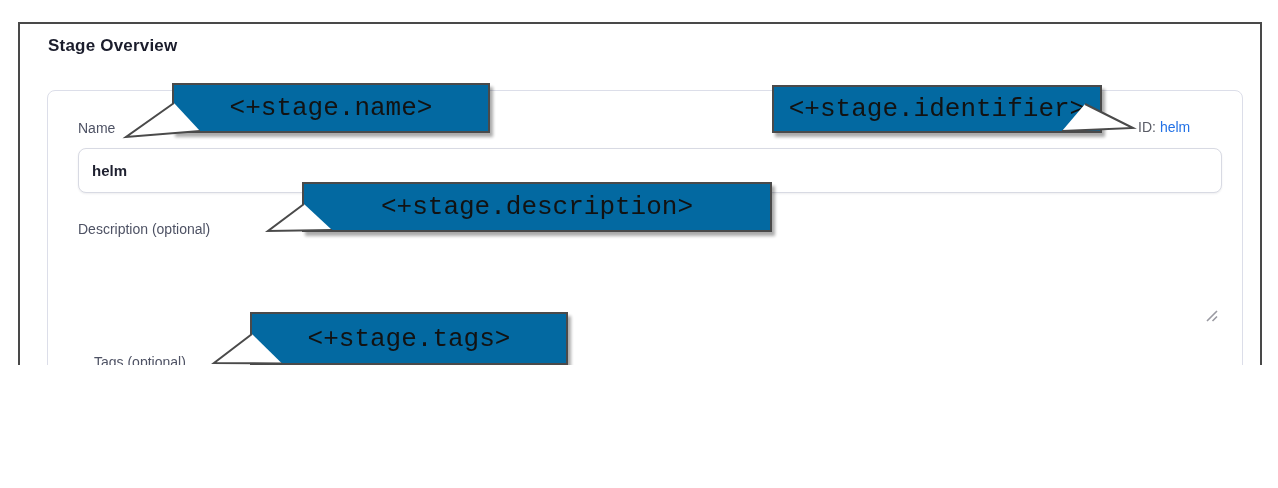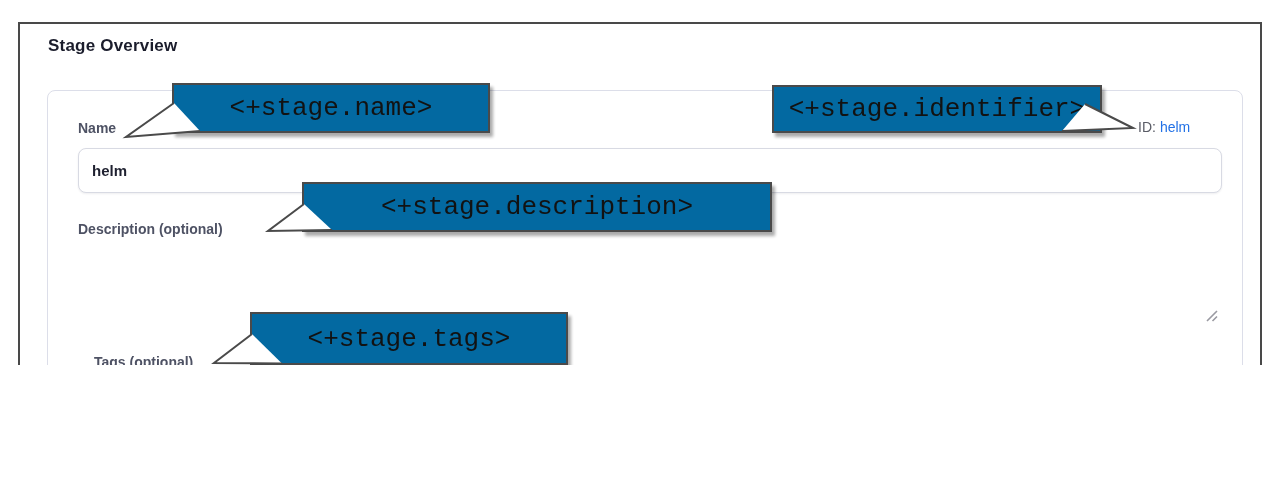--- a/index.html
+++ b/index.html
@@ -13,21 +13,21 @@
   }
   .page-title {
     position:absolute; left:48px; top:36px;
     font-size:17px; font-weight:700; color:#1b1d2c; letter-spacing:.2px;
   }
   .card {
     position:absolute; left:47px; top:90px; width:1196px; height:371px;
     box-sizing:border-box; border:1px solid #dcdee9; border-radius:8px; background:#ffffff;
   }
   .field-label {
-    position:absolute; font-size:14px; font-weight:700; color:#4e5264; line-height:16px;
+    position:absolute; font-size:14px; font-weight:400; color:#4e5264; line-height:16px;
   }
   .lbl-name { left:78px; top:120px; }
   .lbl-desc { left:78px; top:221px; }
   .lbl-tags { left:78px; top:354px;margin-left:16px; }
   .id-row {
     position:absolute; top:119px; left:1138px; font-size:14px; line-height:17px; white-space:nowrap;
   }
   .id-prefix { color:#5a5c66; }
   .id-value  { color:#2271e6; margin-left:4px; }
   .text-input {

